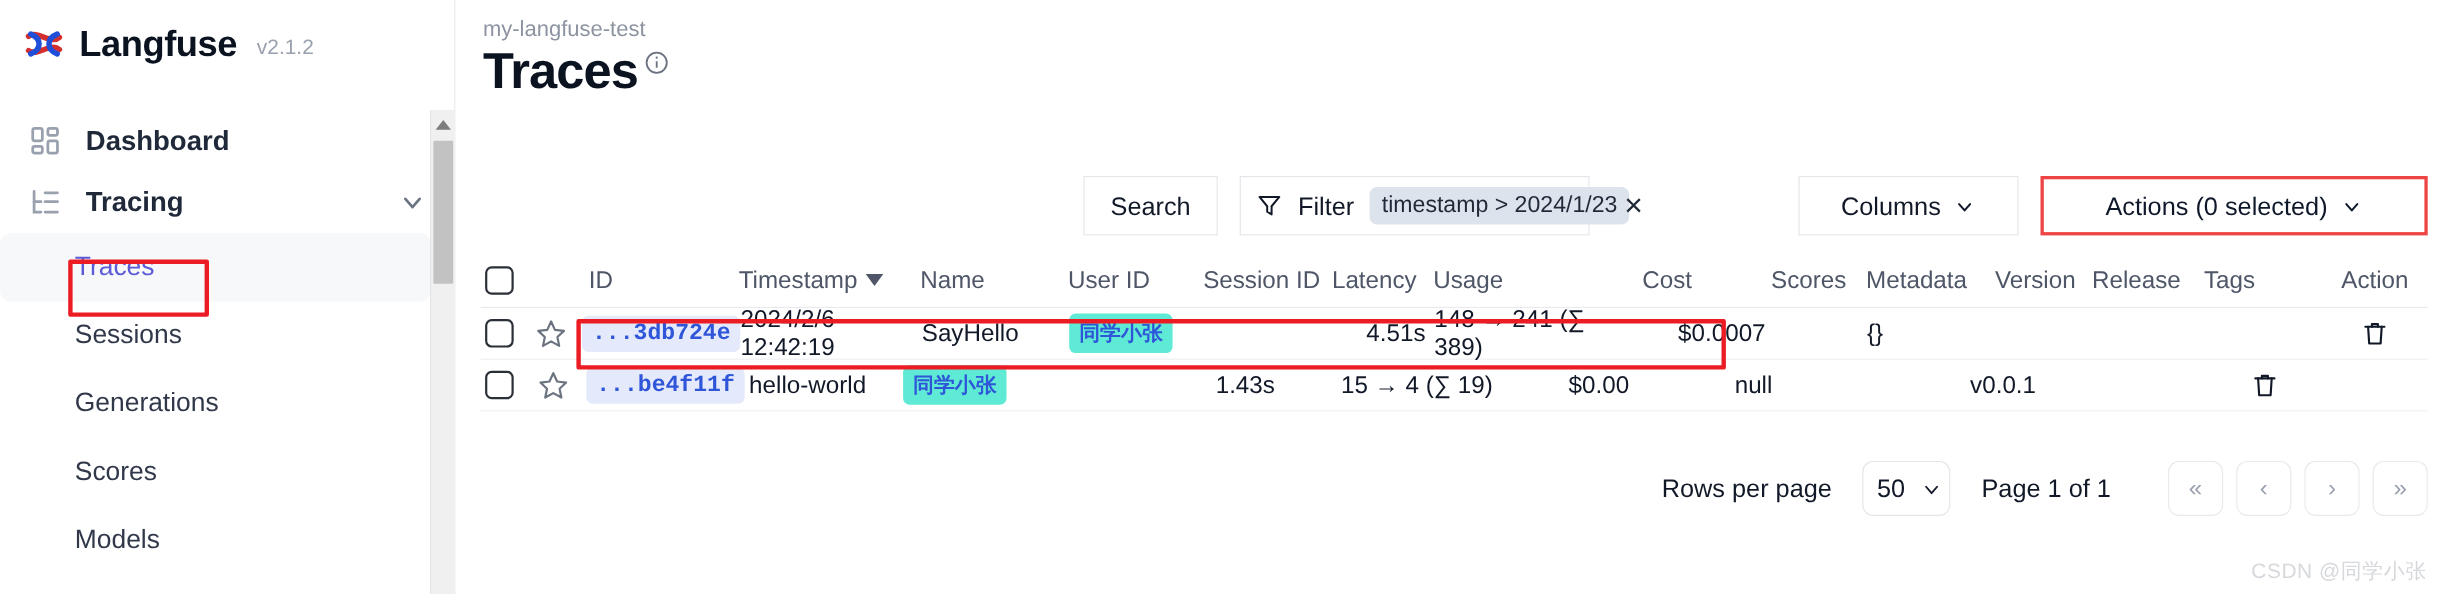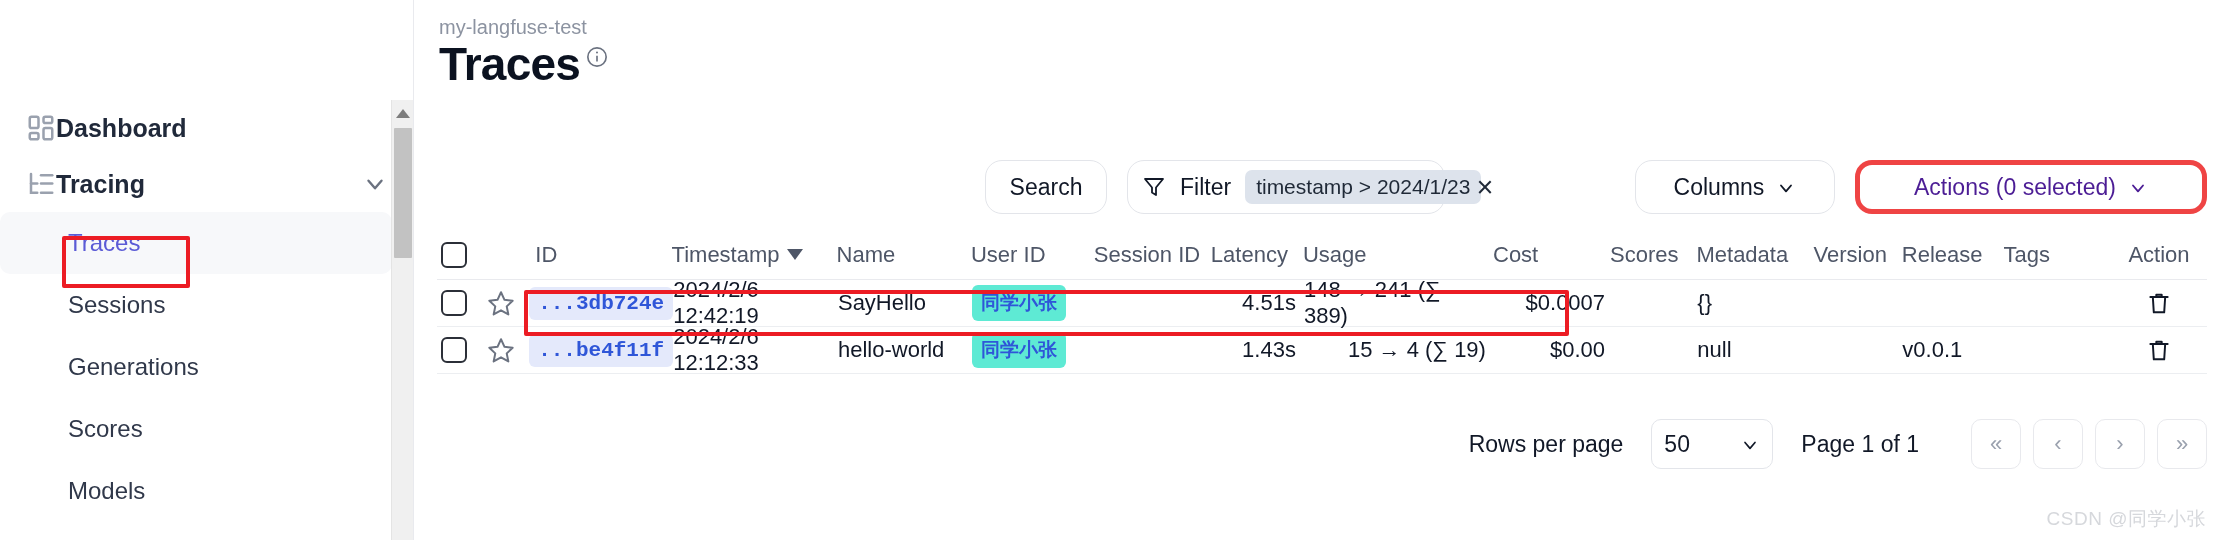--- a/index.html
+++ b/index.html
@@ -53,20 +53,21 @@
   }
 
   .nav {
     position: absolute;
     left: 0; top: 100px;
     width: 414px;
   }
   .nav-top {
     display: flex;
     align-items: center;
+    gap: 22px;
     height: 56px;
     padding: 0 26px 0 26px;
     cursor: pointer;
   }
   .nav-top .ico {
     width: 30px; height: 30px;
     flex: none;
     color: #9aa1ae;
   }
   .nav-top .lbl {
@@ -188,21 +189,21 @@
   }
   .search-input::placeholder { color: #8f96a3; }
   .btn {
     position: absolute;
     display: flex;
     align-items: center;
     justify-content: center;
     gap: 12px;
     height: 54px;
     border: 1px solid #e3e5ea;
-    border-radius: 17px;
+    border-radius: 0;
     background: #fff;
     font-size: 23px;
     color: #111827;
     cursor: pointer;
     font-family: "Liberation Sans", sans-serif;
     white-space: nowrap;
   }
   #search-btn { left: 548px; top: 0; width: 122px; }
   #filter-btn {
     left: 690px; top: 0;
@@ -232,22 +233,22 @@
     font-size: 29px;
     color: #1f2937;
   }
   #columns-btn {
     left: 1198px; top: 0;
     width: 200px;
   }
   #actions-btn {
     left: 1418px; top: 0;
     width: 352px;
-    color: #4c1d95;
-    border: 5px solid #ef4444;
+    color: #0f172a;
+    border: 3px solid #ef4444;
   }
   .chev-sm {
     width: 20px; height: 20px;
     flex: none;
   }
 
   
   #table {
     position: absolute;
     left: 22px; top: 218px;
@@ -350,21 +351,21 @@
     align-items: center;
     justify-content: flex-end;
     gap: 28px;
   }
   .foot-label { font-size: 23px; color: #111827; }
   .rows-select {
     display: flex;
     align-items: center;
     justify-content: space-between;
     gap: 14px;
-    width: 122px; height: 50px;
+    width: 80px; height: 50px;
     border: 1px solid #e3e5ea;
     border-radius: 10px;
     padding: 0 12px;
     font-size: 23px;
     color: #111827;
     cursor: pointer;
     background: #fff;
   }
   .pager {
     display: flex;
@@ -392,20 +393,32 @@
     letter-spacing: 0.5px;
   }
 </style>
 </head>
 <body>
 
 <div id="root">
 
   <div id="sidebar">
 
+    <div class="brand">
+      <span class="brand-logo">
+        <svg viewBox="0 0 36 32" width="36" height="32">
+          <path d="M4 9 C12 3, 24 17, 32 10" stroke="#d32f2f" stroke-width="5" fill="none" stroke-linecap="round"></path>
+          <path d="M4 22 C12 28, 24 14, 32 21" stroke="#d32f2f" stroke-width="5" fill="none" stroke-linecap="round"></path>
+          <path d="M6 7 C16 11, 16 21, 6 25" stroke="#1f4fd8" stroke-width="5" fill="none" stroke-linecap="round"></path>
+          <path d="M30 7 C20 11, 20 21, 30 25" stroke="#1f4fd8" stroke-width="5" fill="none" stroke-linecap="round"></path>
+        </svg>
+      </span>
+      <span class="brand-name">Langfuse</span>
+      <span class="brand-ver">v2.1.2</span>
+    </div>
 
     <div class="nav">
 
       <div class="nav-top">
         <span class="ico">
           <svg viewBox="0 0 24 24" width="30" height="30" fill="none" stroke="currentColor" stroke-width="2">
             <rect x="3" y="3" width="7" height="9" rx="1.5"></rect>
             <rect x="14" y="3" width="7" height="5" rx="1.5"></rect>
             <rect x="3" y="16" width="7" height="5" rx="1.5"></rect>
             <rect x="14" y="12" width="7" height="9" rx="1.5"></rect>
@@ -585,21 +598,20 @@
           <div class="td c-star">
             <span class="star">
               <svg viewBox="0 0 24 24" width="28" height="28" fill="none" stroke="currentColor" stroke-width="1.7" stroke-linejoin="round">
                 <polygon points="12 2.8 15 9.3 22 10.1 16.9 14.9 18.3 21.8 12 18.3 5.7 21.8 7.1 14.9 2 10.1 9 9.3"></polygon>
               </svg>
             </span>
           </div>
           <div class="td c-id">
             <span class="pill-id">...be4f11f</span>
           </div>
-          <div class="td c-ts">2024/2/6 12:12:33</div>
           <div class="td c-name">hello-world</div>
           <div class="td c-user">
             <span class="pill-user">同学小张</span>
           </div>
           <div class="td c-sess"></div>
           <div class="td c-lat">1.43s</div>
           <div class="td c-usage">15 → 4 (∑ 19)</div>
           <div class="td c-cost">$0.00</div>
           <div class="td c-scores"></div>
           <div class="td c-meta">null</div>

